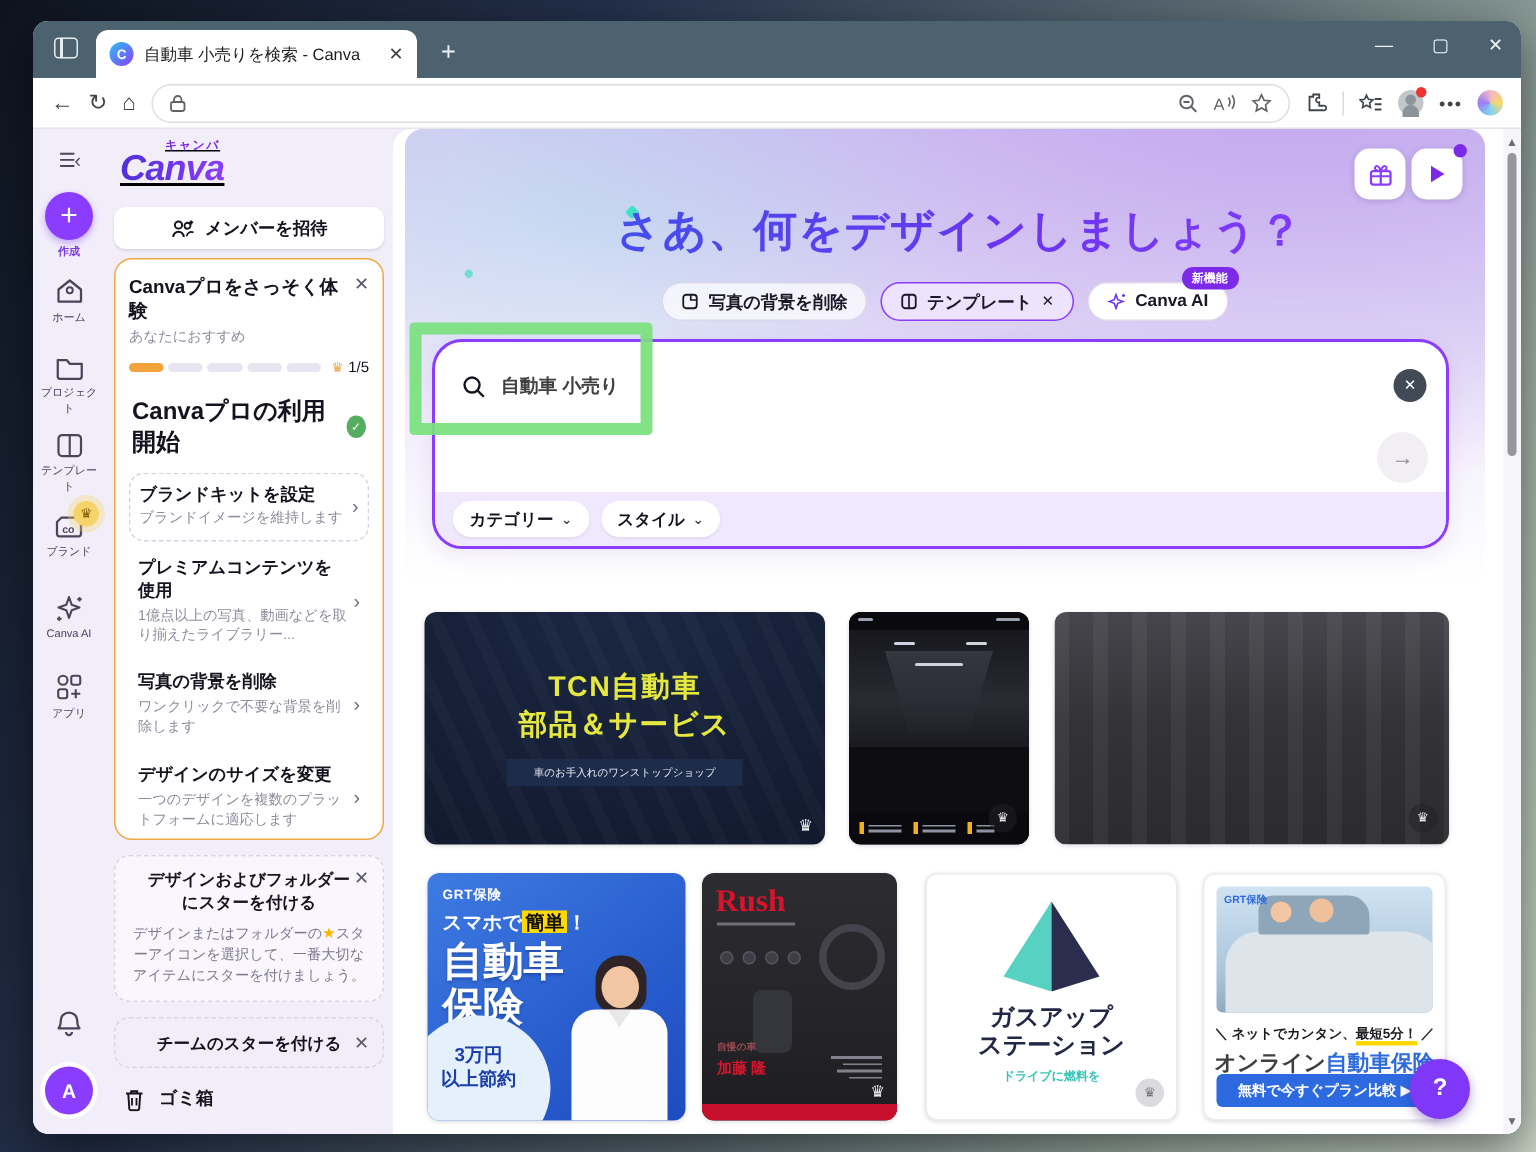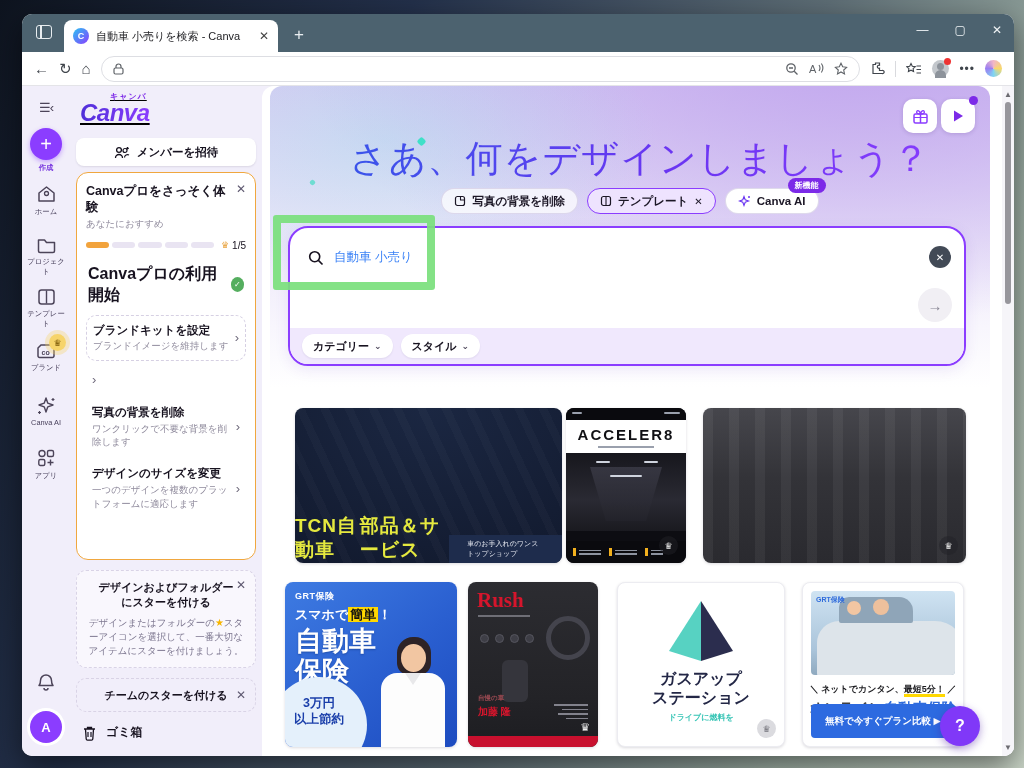--- a/index.html
+++ b/index.html
@@ -109,56 +109,56 @@
   .main { position:absolute; left:240px; top:0; right:0; bottom:0; background:#fff; border-top-left-radius:12px; }
   .hero { position:absolute; left:8px; top:0; width:720px; height:302px; border-radius:12px 12px 0 0;
           background:
             radial-gradient(420px 220px at 16% 18%, rgba(155,225,235,.35), transparent 65%),
             radial-gradient(820px 400px at 82% -12%, #c2a7ee 0%, rgba(194,167,238,0) 68%),
             linear-gradient(180deg,#d8ccf3 0%,#e8e2f8 42%,#f8f6fd 80%,#ffffff 100%); }
   .dot { position:absolute; border-radius:2px; }
   .hero-btn { position:absolute; width:34px; height:34px; background:#fff; border-radius:10px;
               display:flex; align-items:center; justify-content:center; box-shadow:0 1px 4px rgba(60,30,110,.18); }
   .play-dot { position:absolute; width:9px; height:9px; background:#7c2ae8; border-radius:50%; }
-  .heading { position:absolute; left:0; right:0; top:48px; text-align:center; font-size:37px; font-weight:400;
+  .heading { position:absolute; left:0; right:0; top:48px; text-align:center; font-size:29px; font-weight:700;
              letter-spacing:1px; background:linear-gradient(90deg,#2e5ce8 0%,#6a35f2 55%,#8b3dff 100%);
              -webkit-background-clip:text; background-clip:text; color:transparent;padding-left:20px; }
   .tabs-row { position:absolute; left:0; right:0; top:102px; display:flex; justify-content:center; gap:9px; }
   .pill-tab { height:26px; border-radius:14px; display:inline-flex; align-items:center; gap:6px; padding:0 12px;
               font-size:11.5px; color:#1c1726; background:rgba(255,255,255,.72); position:relative;
               border:1px solid rgba(210,203,228,.7); }
   .pill-tab.selected { background:#eee3fe; border:1.5px solid #8b3dff; }
   .pill-tab .tx { font-weight:600; }
   .newbadge { position:absolute; right:-8px; top:-11px; background:#7c2ae8; color:#fff; font-size:8px;
               font-weight:700; padding:2px 7px; border-radius:8px; }
   .search-panel { position:absolute; left:18px; top:140px; width:678px; height:140px; background:#fff;
                   border:2px solid #8b3dff; border-radius:20px; overflow:hidden;
                   box-shadow:0 4px 14px rgba(100,50,200,.10); }
   .query-row { position:absolute; left:18px; top:21px; display:flex; align-items:center; gap:10px; }
-  .query-text { font-size:12.5px; color:#3b82f6; }
+  .query-text { font-size:12.5px; color:#404040;font-weight:bold; }
   .clear-btn { position:absolute; right:13px; top:18px; width:22px; height:22px; border-radius:50%;
                background:#424a56; color:#fff; font-size:10px; display:flex; align-items:center; justify-content:center; }
   .go-btn { position:absolute; right:12px; top:60px; width:34px; height:34px; border-radius:50%; background:#f1eff4;
             display:flex; align-items:center; justify-content:center; color:#8a8794; font-size:15px; }
   .filter-strip { position:absolute; left:0; right:0; bottom:0; height:36px; background:#f0e8fd;
                   display:flex; align-items:center; gap:8px; padding:0 12px; }
   .filter-pill { height:24px; background:#fff; border-radius:13px; display:inline-flex; align-items:center; gap:5px;
                  padding:0 11px; font-size:11px; font-weight:600; color:#17121f; box-shadow:0 1px 2px rgba(30,20,60,.08); }
   .chevdown { font-size:9px; color:#4a4458; }
   .annotation { position:absolute; left:11px; top:129px; width:162px; height:75px; border:8px solid rgba(122,224,124,.92);
                 border-radius:3px; z-index:30; }
 
   
   .card { position:absolute; border-radius:8px; overflow:hidden; box-shadow:0 1px 3px rgba(20,15,40,.15); }
   .crown { position:absolute; right:8px; bottom:6px; color:#fff; font-size:11px; opacity:.92; }
   .crown.circ { width:19px; height:19px; border-radius:50%; background:rgba(35,35,40,.55);
                 display:flex; align-items:center; justify-content:center; right:8px; bottom:8px; font-size:9px; }
   
   .t1 { background:radial-gradient(130% 160% at 50% 0%, #1b2742 0%, #141d33 55%, #0e1526 100%); color:#e5e93f;
-        display:flex; align-items:flex-end; justify-content:center;margin-left:12px; }
+        display:flex; flex-direction:column; align-items:center; justify-content:center; }
   .t1 .tread { position:absolute; inset:0; background:
       repeating-linear-gradient(65deg, rgba(255,255,255,.025) 0 8px, transparent 8px 22px); }
   .t1-line { font-size:19px; font-weight:800; letter-spacing:1px; line-height:1.3; z-index:1; }
   .t1-band { margin-top:10px; background:#1e2c4c; padding:4px 18px; font-size:7px; color:#e8eaf2; z-index:1; }
   
   .t2 { background:#0d0d12; }
   .t2-topbar { height:12px; background:#0a0a0e; display:flex; justify-content:space-between; padding:4px 6px 0; }
   .microbar { height:2px; background:#9aa0ad; border-radius:1px; }
   .t2-head { background:#fff; text-align:center; padding:6px 0 5px; }
   .t2-title { font-size:15px; font-weight:800; letter-spacing:2px; color:#101014; }
@@ -224,21 +224,21 @@
   .t7-brand { position:absolute; left:5px; top:4px; font-size:7px; font-weight:800; color:#2f6bdb; z-index:2; }
   .t7-car { position:absolute; left:6px; right:-10px; bottom:-4px; height:58px; background:#dde4ea;
             border-radius:22px 30px 6px 6px; }
   .t7-window { position:absolute; left:28px; top:6px; width:74px; height:26px; background:#8fa5b8; border-radius:10px 14px 2px 2px; }
   .t7-face1 { position:absolute; left:36px; top:10px; width:14px; height:14px; border-radius:50%; background:#f2c6a2; }
   .t7-face2 { position:absolute; left:62px; top:8px; width:16px; height:16px; border-radius:50%; background:#eec09c; }
   .t7-line1 { position:absolute; left:0; right:0; top:100px; text-align:center; font-size:9px; font-weight:800; color:#1b1b1f; }
   .t7-hl { border-bottom:3px solid #ffd800; }
   .t7-line2 { position:absolute; left:0; right:0; top:116px; text-align:center; font-size:14.5px; font-weight:800; }
   .t7-line2 .a { color:#404040;text-align:right; } .t7-line2 .b { color:#2f6bdb; }
-  .t7-btn { position:absolute; left:8px; right:8px; bottom:8px; height:34px; background:#2d6ae0; border-radius:4px;
+  .t7-btn { position:absolute; left:8px; right:8px; bottom:8px; height:22px; background:#2d6ae0; border-radius:4px;
             color:#fff; font-size:9.5px; font-weight:700; display:flex; align-items:center; justify-content:center; }
   
   .scrollbar { position:absolute; right:0; top:0; width:12px; bottom:0; background:#f6f5f9; }
   .scroll-thumb { position:absolute; left:3px; top:16px; width:6px; height:202px; border-radius:3px; background:#97969c; }
   .scroll-arrow { position:absolute; left:0; width:12px; text-align:center; font-size:8px; color:#6c6b71; }
   .help-btn { position:absolute; left:678px; top:620px; width:40px; height:40px; border-radius:50%; background:#8038f8;
               color:#fff; font-size:16px; font-weight:700; display:flex; align-items:center; justify-content:center;
               box-shadow:0 3px 8px rgba(70,20,160,.4); z-index:25; }
 </style>
 </head>
@@ -417,20 +417,24 @@
           <span class="check">✓</span>
         </div>
         <div class="step boxed">
           <div class="step-txt">
             <div class="step-title">ブランドキットを設定</div>
             <div class="step-desc">ブランドイメージを維持します</div>
           </div>
           <span class="chev">›</span>
         </div>
         <div class="step">
+          <div class="step-txt">
+            <div class="step-title">プレミアムコンテンツを使用</div>
+            <div class="step-desc">1億点以上の写真、動画などを取り揃えたライブラリー...</div>
+          </div>
           <span class="chev">›</span>
         </div>
         <div class="step">
           <div class="step-txt">
             <div class="step-title">写真の背景を削除</div>
             <div class="step-desc">ワンクリックで不要な背景を削除します</div>
           </div>
           <span class="chev">›</span>
         </div>
         <div class="step">
@@ -544,24 +548,20 @@
         <div class="t1-line">部品＆サービス</div>
         <div class="t1-band">車のお手入れのワンストップショップ</div>
         <span class="crown">♛</span>
       </div>
 
       <div class="card t2" style="left:304px;top:322px;width:120px;height:155px;">
         <div class="t2-topbar">
             <span class="microbar" style="width:10px;"></span>
             <span class="microbar" style="width:16px;"></span>
           </div>
-        <div class="t2-head">
-          <div class="t2-title">ACCELER8</div>
-          <div class="t2-sub"></div>
-        </div>
         <div class="t2-garage">
           <div class="t2-tunnel"></div>
           <span class="t2-light" style="left:30px;top:8px;width:14px;"></span>
           <span class="t2-light" style="right:28px;top:8px;width:14px;"></span>
           <span class="t2-light" style="left:44px;top:22px;width:32px;"></span>
         </div>
         <div class="t2-foot">
           <span class="led-item">
               <span class="led"></span>
               <span class="ledbars">

